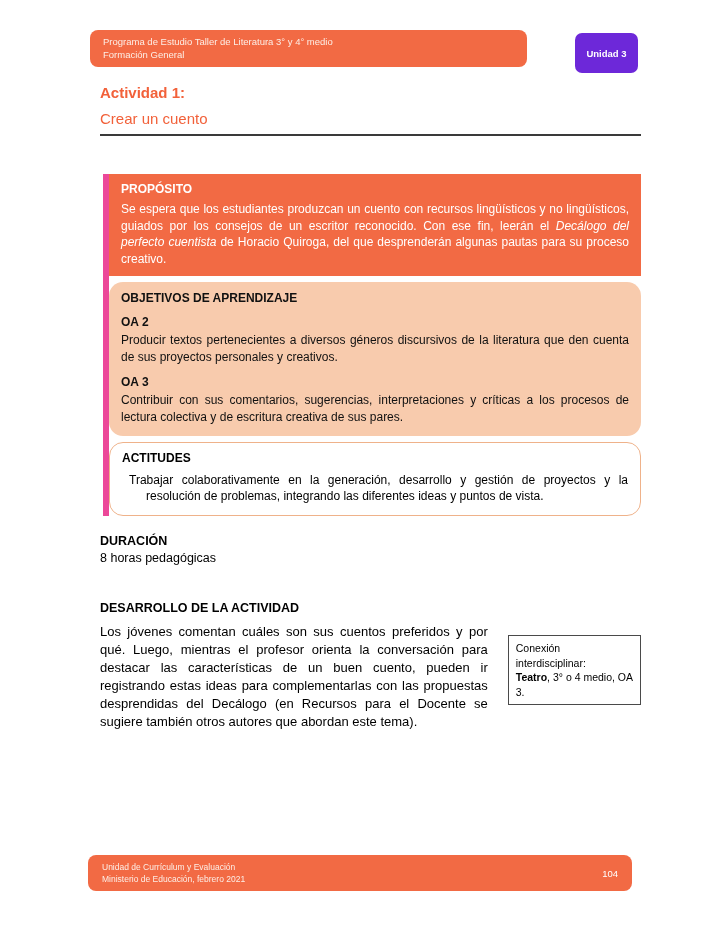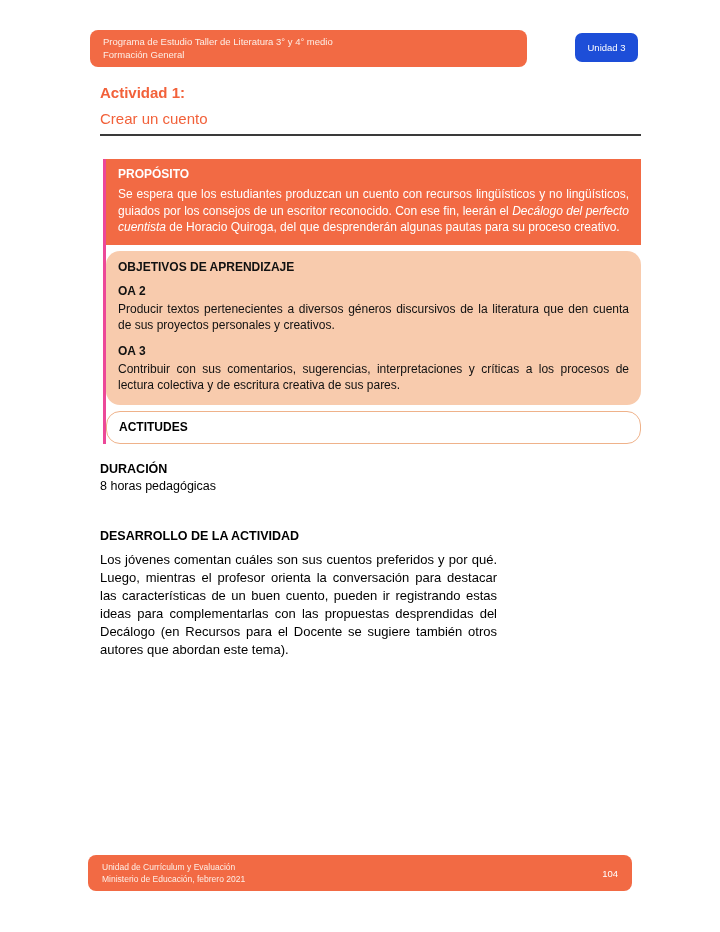--- a/index.html
+++ b/index.html
@@ -7,33 +7,33 @@
   .page { position:relative; width:720px; height:932px; background:#ffffff; overflow:hidden; }
 
   
   .header-bar {
     position:absolute; left:90px; top:30px; width:437px; height:37px;
     background:#F26A44; border-radius:8px; color:#ffffff;
     box-sizing:border-box; padding:6px 10px 0 13px;
   }
   .header-line { font-size:9.5px; line-height:12.5px; color:#fdeee6; }
   .unit-badge {
-    position:absolute; left:575px; top:33px; width:63px; height:29px;
-    background:#1d4ed8; border-radius:7px; color:#ffffff; font-size:9.5px;
-    display:flex; align-items:center; justify-content:center;
+    position:absolute; left:575px; top:33px; width:63px; height:40px;
+    background:#6d28d9; border-radius:7px; color:#ffffff; font-size:9.5px;
+    display:flex; align-items:center; justify-content:center;font-weight:bold;
   }
 
   
   .content { position:absolute; left:100px; top:84px; width:541px; }
   .activity-title { font-size:15px; font-weight:bold; color:#F2613A; }
   .activity-subtitle { font-size:15px; color:#F2613A; margin-top:9px; }
   .title-divider { margin-top:7px; height:2px; background:#3a3a3a; }
 
   
-  .sections { margin-top:23px; margin-left:3px; border-left:3px solid #ec4899; }
+  .sections { margin-top:38px; margin-left:3px; border-left:6px solid #ec4899; }
   .box { box-sizing:border-box; }
   .box + .box { margin-top:6px;border-radius:14px; }
   .proposito { background:#F26A44; color:#ffffff; padding:8px 12px 9px; }
   .objetivos { background:#F8CBAD; color:#111; padding:9px 12px 11px; }
   .actitudes { background:#ffffff; border:1px solid #efb28a; padding:8px 12px 9px; }
   .box-heading { font-weight:bold; font-size:12px; }
   .box-text { margin:5px 0 0; font-size:12px; line-height:16.5px; text-align:justify; }
   .box-text em { font-style:italic; }
   .oa-code { font-weight:bold; font-size:12px; margin-top:10px; }
   .oa-text { margin:3px 0 0; font-size:12px; line-height:16.5px; text-align:justify; }
@@ -94,33 +94,38 @@
           <p class="oa-text">Producir textos pertenecientes a diversos géneros discursivos de la literatura que den cuenta de sus proyectos personales y creativos.</p>
         </div>
         <div>
           <div class="oa-code">OA 3</div>
           <p class="oa-text">Contribuir con sus comentarios, sugerencias, interpretaciones y críticas a los procesos de lectura colectiva y de escritura creativa de sus pares.</p>
         </div>
       </div>
 
       <div class="box actitudes">
         <div class="box-heading">ACTITUDES</div>
+        <p class="actitud-item">Trabajar colaborativamente en la generación, desarrollo y gestión de proyectos y la resolución de problemas, integrando las diferentes ideas y puntos de vista.</p>
       </div>
 
     </div>
 
     <div class="duracion">
       <div class="flow-heading">DURACIÓN</div>
       <div class="flow-text">8 horas pedagógicas</div>
     </div>
 
     <div class="flow-heading desarrollo-heading">DESARROLLO DE LA ACTIVIDAD</div>
 
     <div class="paragraph-row">
       <p class="main-paragraph">Los jóvenes comentan cuáles son sus cuentos preferidos y por qué. Luego, mientras el profesor orienta la conversación para destacar las características de un buen cuento, pueden ir registrando estas ideas para complementarlas con las propuestas desprendidas del Decálogo (en Recursos para el Docente se sugiere también otros autores que abordan este tema).</p>
+      <div class="conexion-box">
+        <span>Conexión interdisciplinar:</span><br>
+        <span class="bold">Teatro</span><span>, 3° o 4 medio, OA 3.</span>
+      </div>
     </div>
 
   </div>
 
   <div class="footer-bar">
     <div class="footer-left">
       <div>Unidad de Currículum y Evaluación</div>
       <div>Ministerio de Educación, febrero 2021</div>
     </div>
     <div class="footer-page">104</div>

